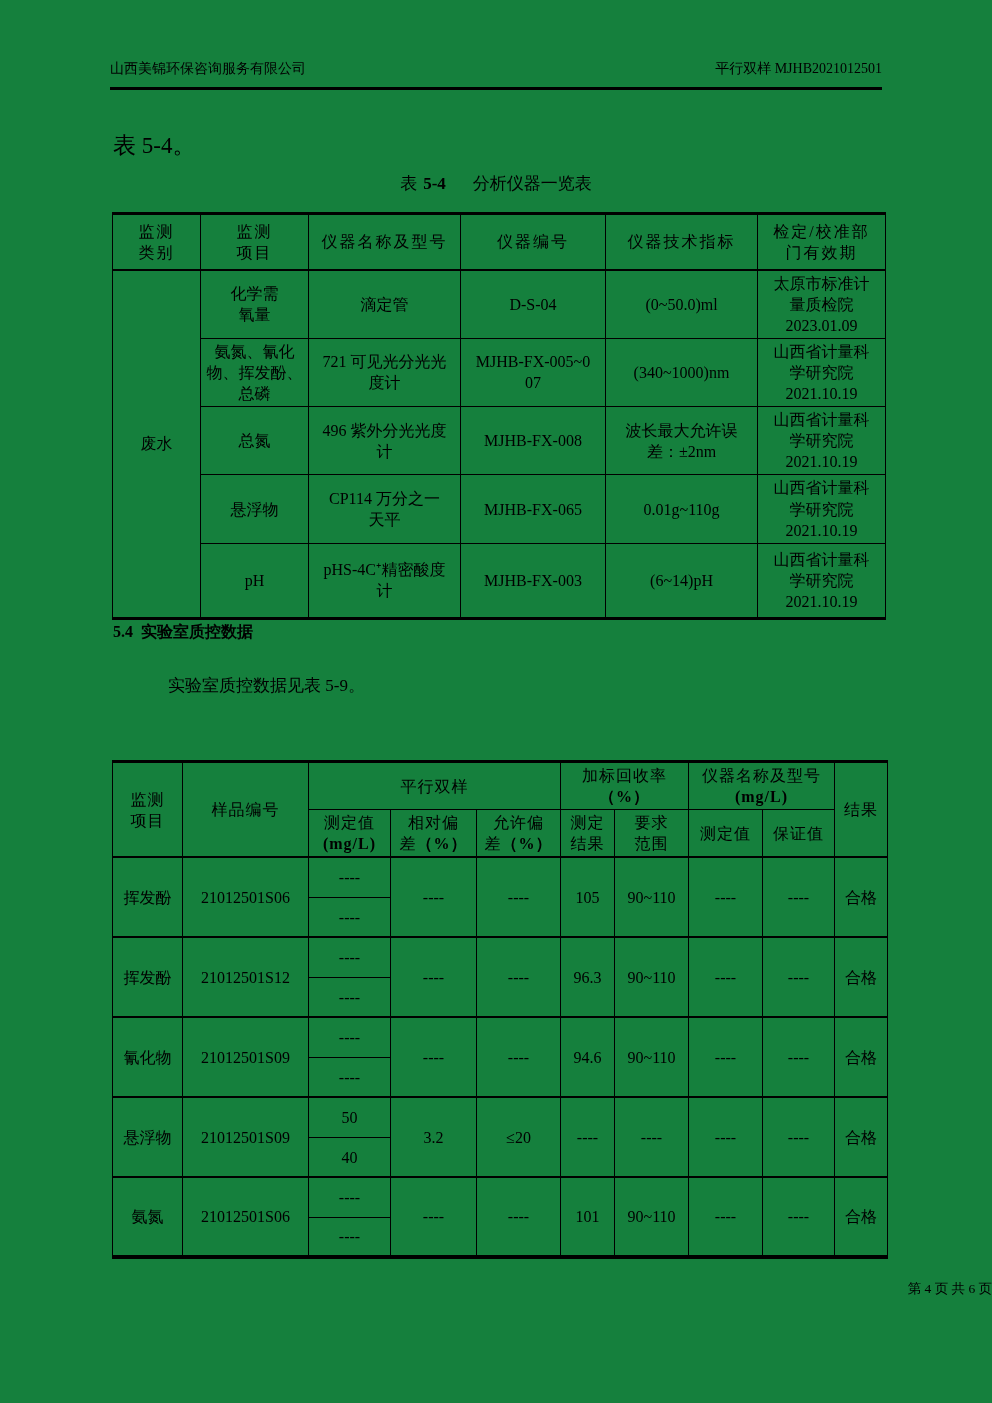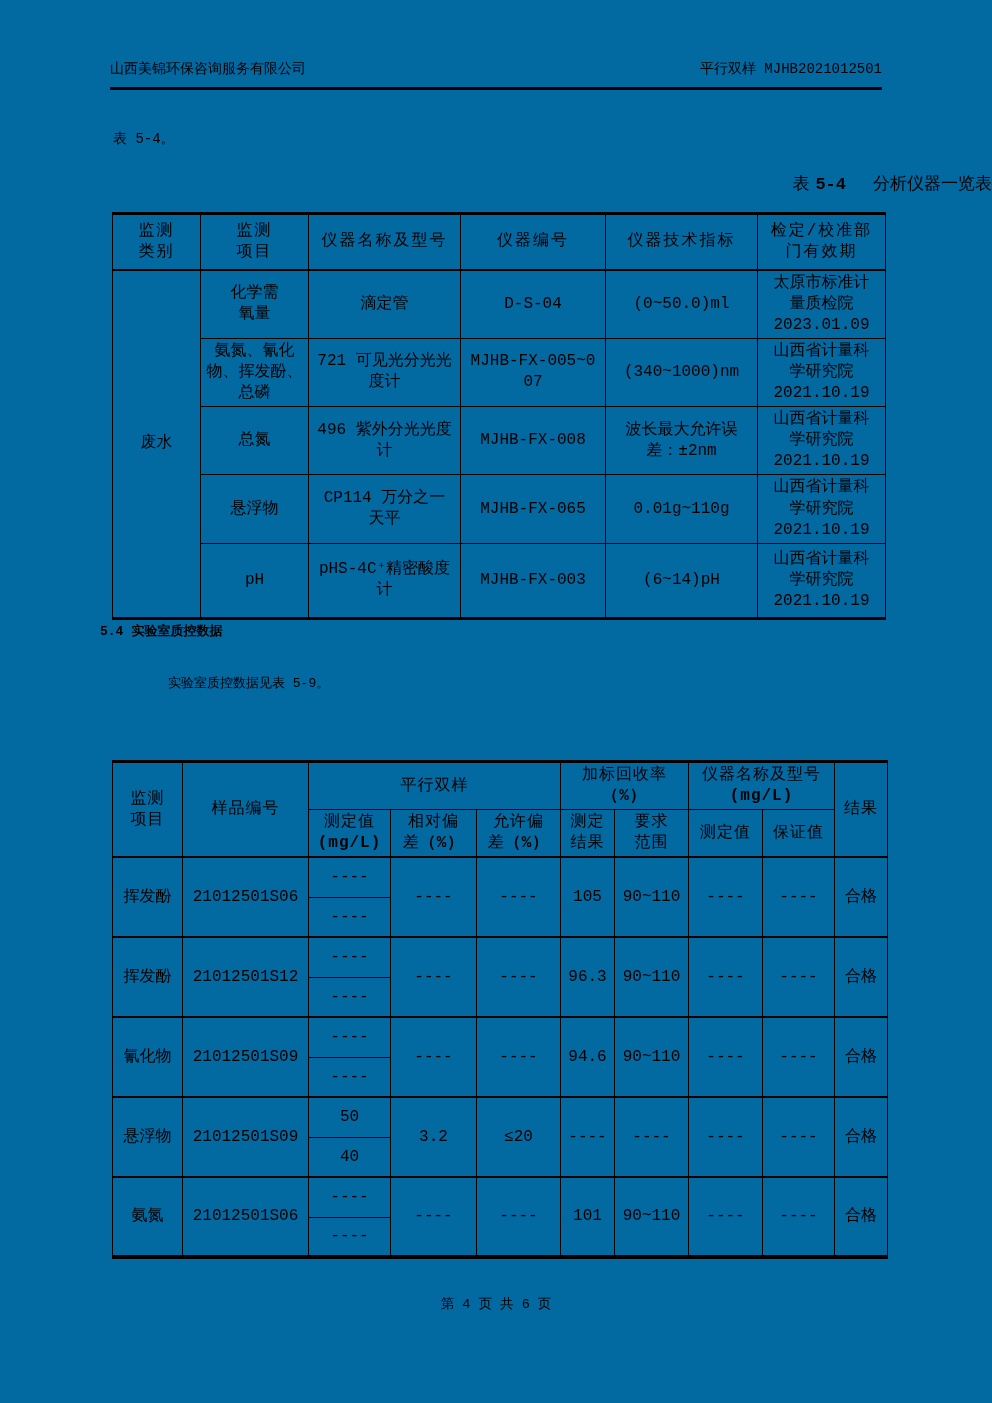--- a/index.html
+++ b/index.html
@@ -1,38 +1,38 @@
 <!DOCTYPE html>
 <html><head>
 <meta charset="utf-8">
 <style>
   * { margin:0; padding:0; box-sizing:border-box; }
   html,body { background:#fff; }
   .page {
     position:relative; width:992px; height:1403px; margin:0 auto;
-    background:#0369a1; color:#000;
-    font-family:Liberation Mono, monospace;
+    background:#15803d; color:#000;
+    font-family:Liberation Serif, serif;
     padding-left:30px;
   }
   
   .header-bar {
     position:absolute; left:110px; right:110px; top:60px;
     display:flex; justify-content:space-between; align-items:flex-end;
     font-size:14px; padding-bottom:9px; border-bottom:3px solid #000;
   }
   
-  .intro { position:absolute; left:113px; top:130px; font-size:14px; }
-  .caption { position:absolute; left:0; width:100%; text-align:right; font-size:17px; }
+  .intro { position:absolute; left:113px; top:130px; font-size:23px; }
+  .caption { position:absolute; left:0; width:100%; text-align:center; font-size:17px; }
   .cap54 { top:172px; }
   .cap59 { top:719px; }
   .cap-num { font-weight:bold; margin:0 27px 0 6px; }
-  .heading { position:absolute; left:100px; top:622px; font-size:13px; font-weight:bold; }
+  .heading { position:absolute; left:113px; top:622px; font-size:16px; font-weight:bold; }
   .heading .h-num { margin-right:8px; }
-  .lead { position:absolute; left:168px; top:674px; font-size:13px; }
-  .footer { position:absolute; left:0; width:100%; top:1280px; text-align:center; font-size:13.5px;margin-top:15px; }
+  .lead { position:absolute; left:168px; top:674px; font-size:17px; }
+  .footer { position:absolute; left:0; width:100%; top:1280px; text-align:right; font-size:13.5px; }
   
   table { border-collapse:collapse; table-layout:fixed; }
   th, td {
     border:1px solid #000; text-align:center; vertical-align:middle;
     font-size:16px; font-weight:normal; line-height:1.32;
     white-space:pre-line; padding:2px 3px; overflow:hidden;
   }
   .unit { font-weight:bold; }
   
   .t54 {

